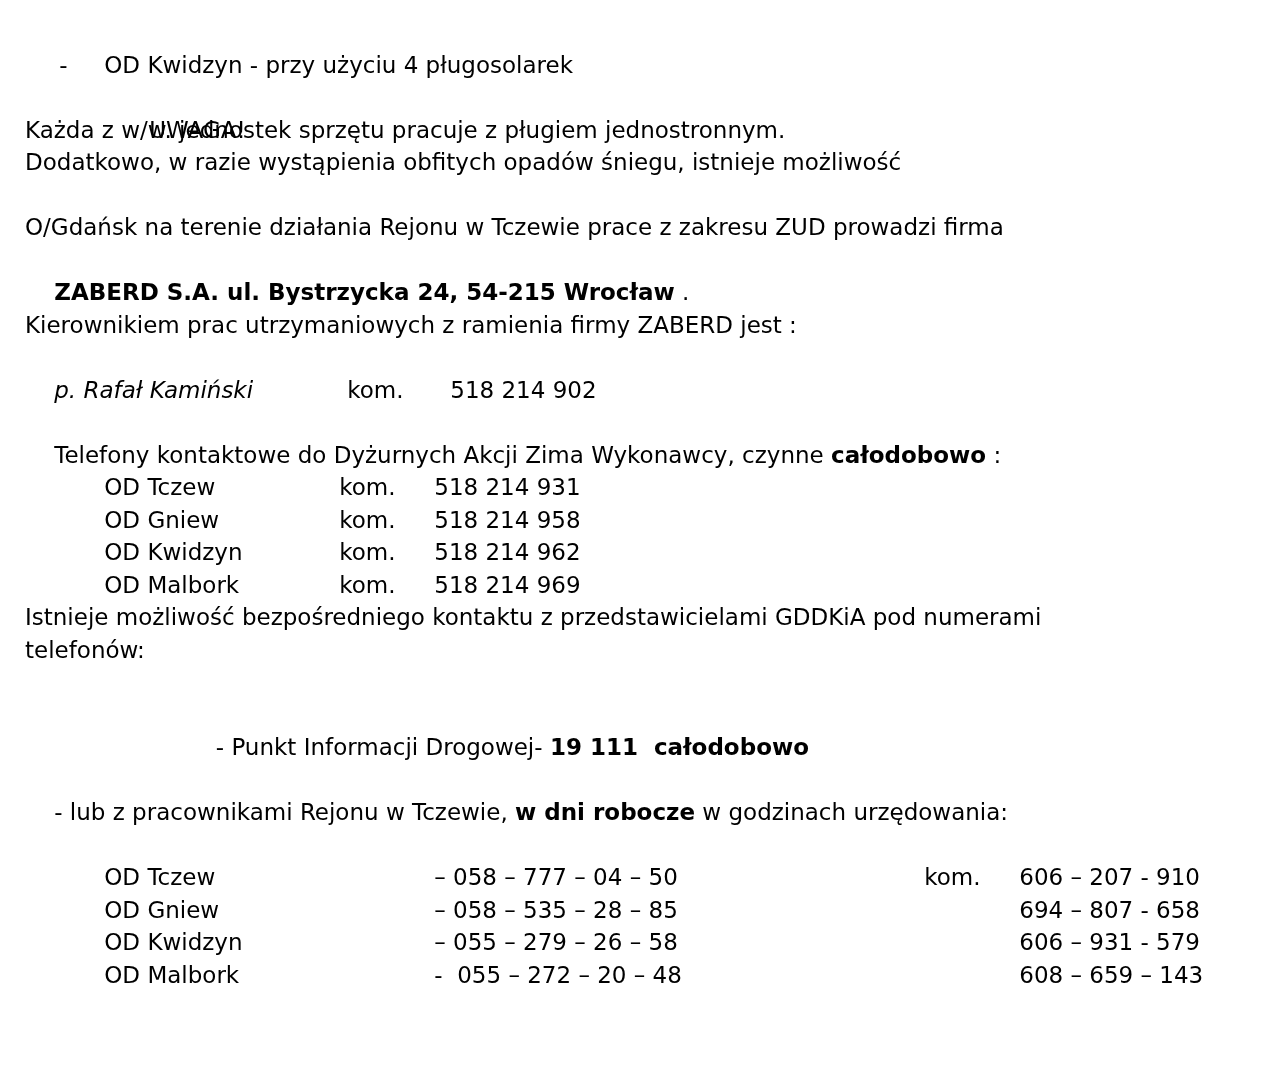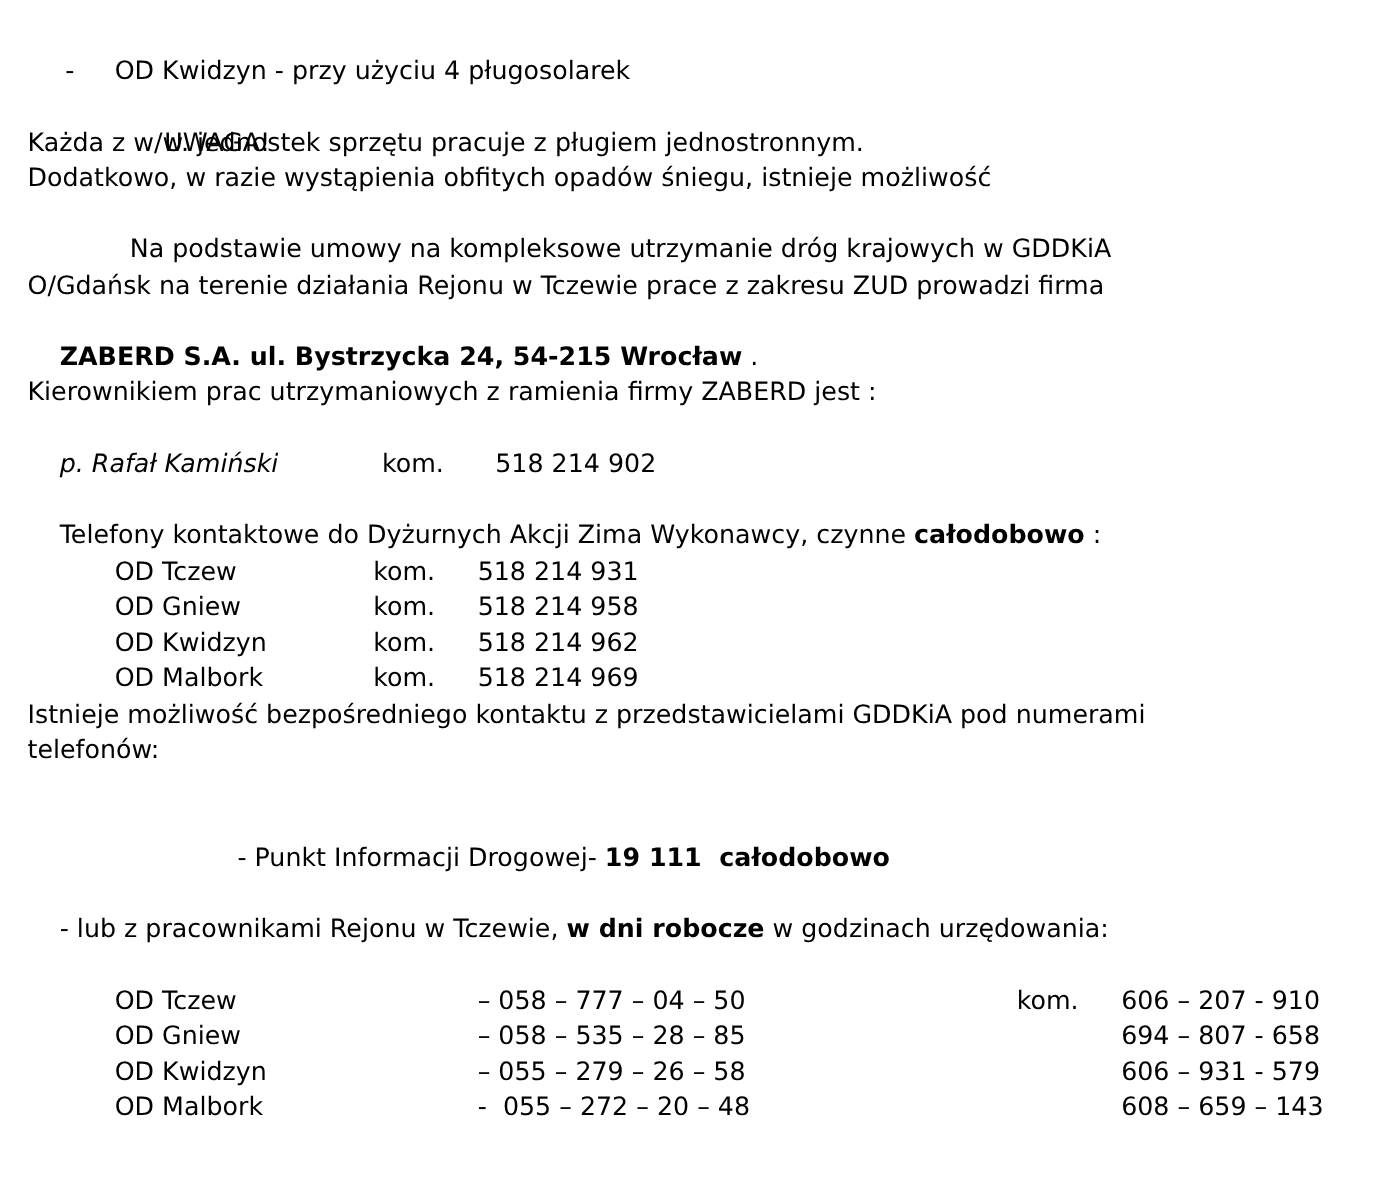--- a/index.html
+++ b/index.html
@@ -46,21 +46,20 @@
   <div class="line"></div>
 
   <div class="line ind-tab">
     <span class="underline">UWAGA!</span>
   </div>
   <div class="line">Każda z w/w. jednostek sprzętu pracuje z pługiem jednostronnym.</div>
   <div class="line">Dodatkowo, w razie wystąpienia obfitych opadów śniegu, istnieje możliwość</div>
 
   <div class="line"></div>
 
-  <div class="line ind-first">Na podstawie umowy na kompleksowe utrzymanie dróg krajowych w GDDKiA</div>
   <div class="line">O/Gdańsk na terenie działania Rejonu w Tczewie prace z zakresu ZUD prowadzi firma</div>
   <div class="line">
     <span class="bold">ZABERD S.A. ul. Bystrzycka 24, 54-215 Wrocław</span><span> .</span>
   </div>
 
   <div class="line"></div>
 
   <div class="line">Kierownikiem prac utrzymaniowych z ramienia firmy ZABERD jest :</div>
   <div class="line">
     <span class="col k-name">p. Rafał Kamiński</span><span class="col k-kom">kom.</span><span>518 214 902</span>

